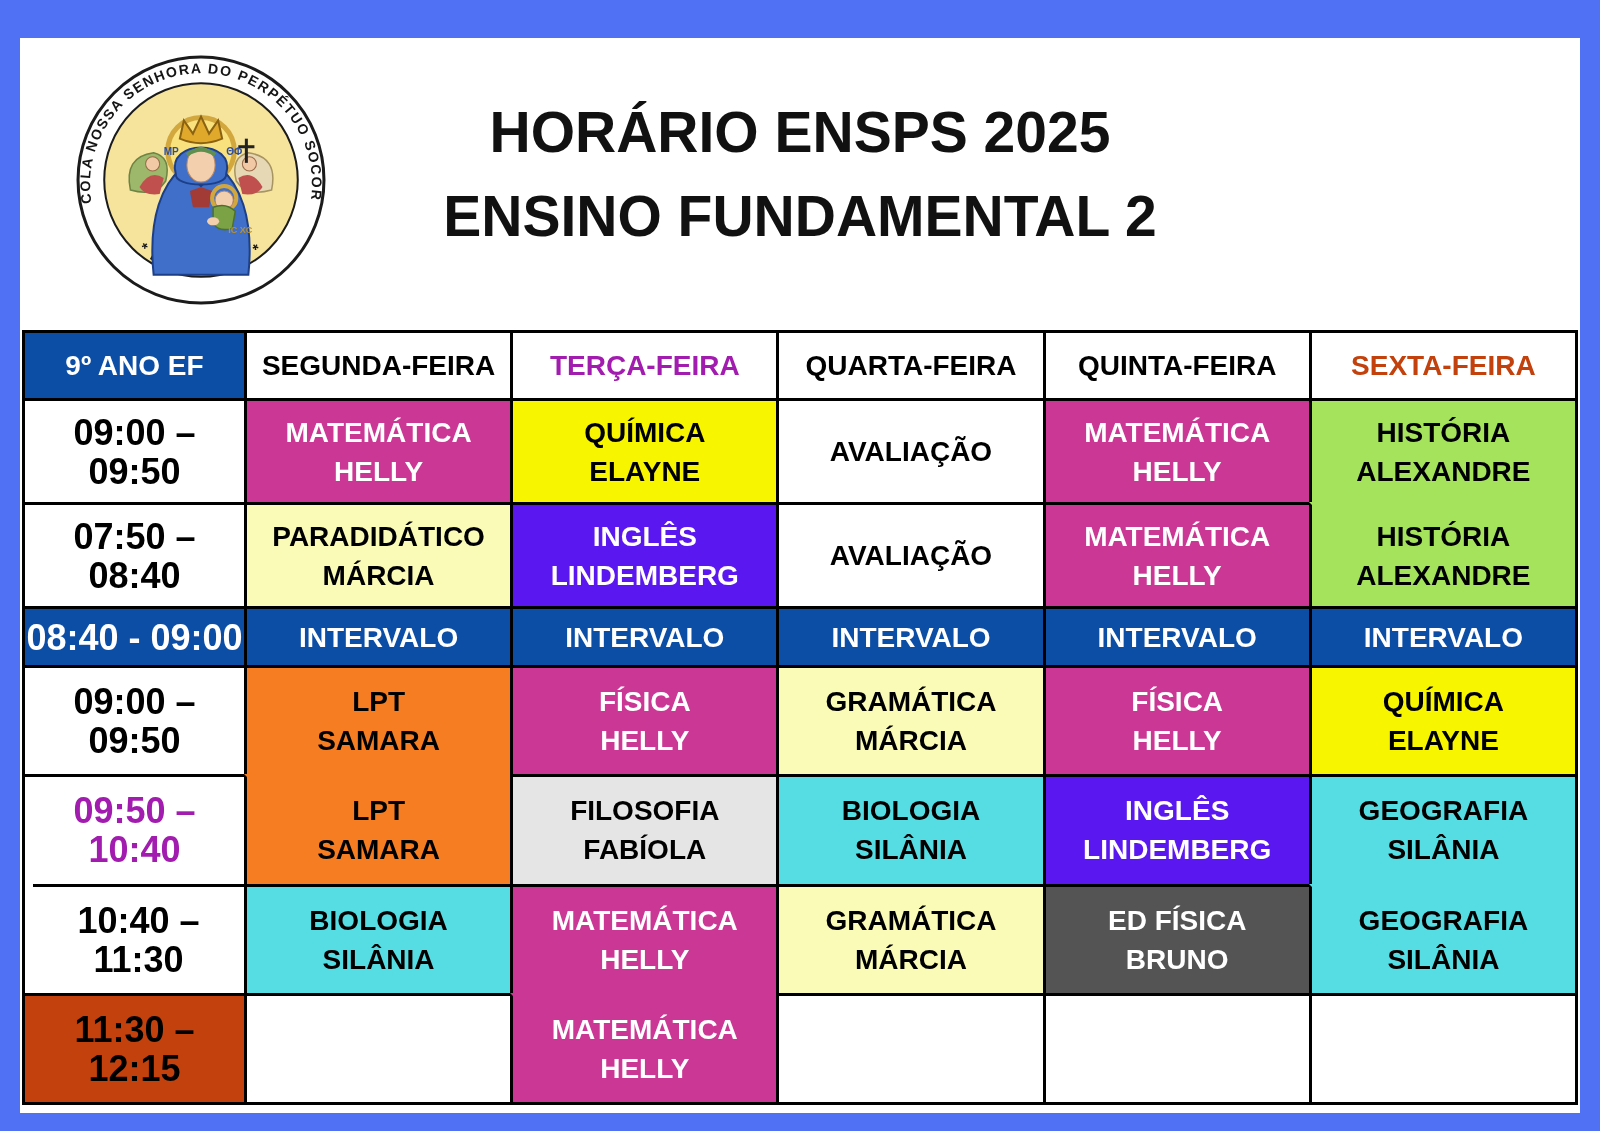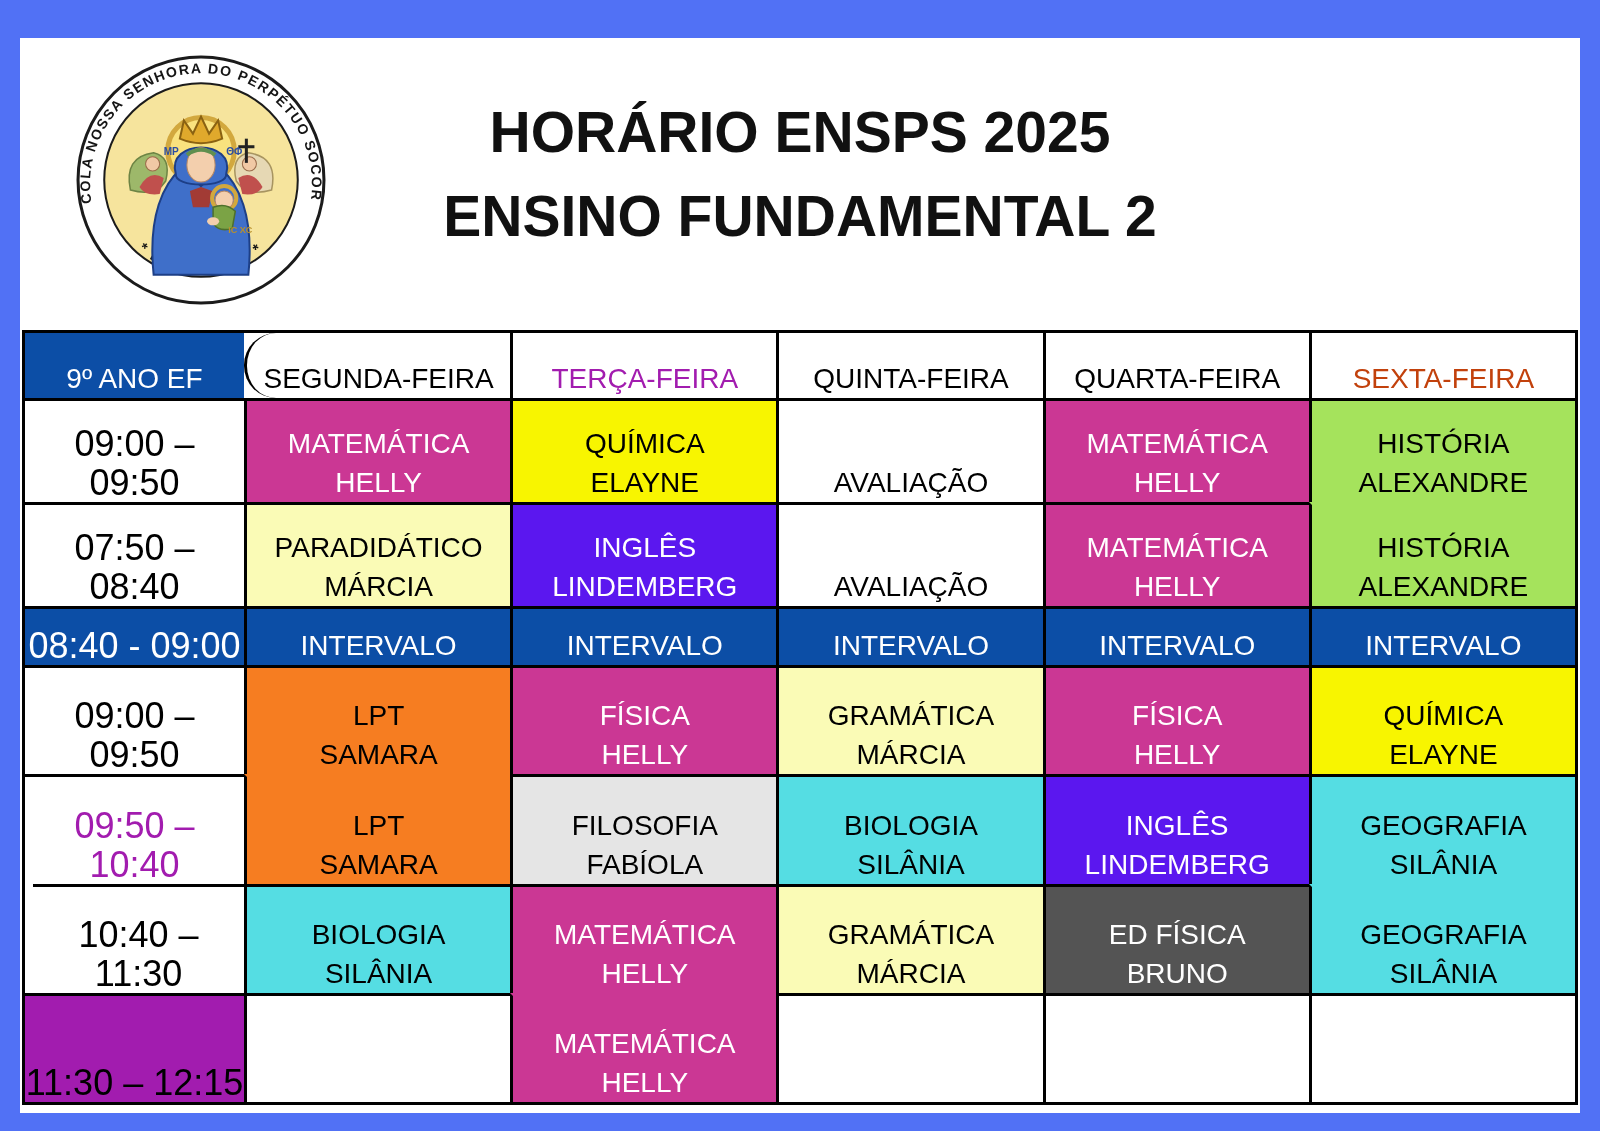--- a/index.html
+++ b/index.html
@@ -23,22 +23,22 @@
   
   .table-wrap{
     position:absolute;left:2px;right:2px;top:292px;bottom:8px;
     border:3px solid #000;background:#fff;
     display:grid;
     grid-template-columns:219px repeat(5,1fr);
     grid-template-rows:65px 104px 104px 59px repeat(4,1fr);
   }
   .cell{
     border-top:3px solid #000;border-left:3px solid #000;
-    display:flex;flex-direction:column;justify-content:flex-end;align-items:center;
-    text-align:center;font-weight:normal;font-size:28px;line-height:39px;
+    display:flex;flex-direction:column;justify-content:center;align-items:center;
+    text-align:center;font-weight:bold;font-size:28px;line-height:39px;
     overflow:hidden;
   }
   .cell.r0{border-top:none;}
   .cell.c0{border-left:none;}
   .cell.head{font-size:28px;letter-spacing:0px;}
   .cell.time{font-size:36px;}
 </style>
 </head>
 <body>
 
@@ -96,31 +96,31 @@
 
   <div class="title">
     <div>HORÁRIO ENSPS 2025</div>
     <div>ENSINO FUNDAMENTAL 2</div>
   </div>
 
   <div class="table-wrap" id="grid">
       <div class="cell head r0 c0" style="background: rgb(12, 78, 166); color: rgb(255, 255, 255);">
         <div>9º ANO EF</div>
       </div>
-      <div class="cell head r0" style="background: rgb(255, 255, 255); color: rgb(0, 0, 0); border-radius: 32px;">
+      <div class="cell head r0" style="background: rgb(255, 255, 255); color: rgb(0, 0, 0);">
         <div>SEGUNDA-FEIRA</div>
       </div>
       <div class="cell head r0" style="background: rgb(255, 255, 255); color: #a21caf;">
         <div>TERÇA-FEIRA</div>
       </div>
       <div class="cell head r0" style="background: rgb(255, 255, 255); color: rgb(0, 0, 0);">
+        <div>QUARTA-FEIRA</div>
+      </div>
+      <div class="cell head r0" style="background: rgb(255, 255, 255); color: rgb(0, 0, 0);">
         <div>QUINTA-FEIRA</div>
-      </div>
-      <div class="cell head r0" style="background: rgb(255, 255, 255); color: rgb(0, 0, 0);">
-        <div>QUARTA-FEIRA</div>
       </div>
       <div class="cell head r0" style="background: rgb(255, 255, 255); color: #c2410c;">
         <div>SEXTA-FEIRA</div>
       </div>
       <div class="cell time c0" style="background: rgb(255, 255, 255); color: rgb(0, 0, 0);">
         <div>09:00 – 09:50</div>
       </div>
       <div class="cell" style="background: rgb(203, 55, 148); color: rgb(255, 255, 255);">
         <div>MATEMÁTICA</div>
         <div>HELLY</div>
@@ -242,21 +242,21 @@
         <div>MÁRCIA</div>
       </div>
       <div class="cell" style="background: rgb(84, 84, 84); color: rgb(255, 255, 255);">
         <div>ED FÍSICA</div>
         <div>BRUNO</div>
       </div>
       <div class="cell" style="background: rgb(85, 221, 227); color: rgb(0, 0, 0); border-top-color: rgb(85, 221, 227);">
         <div>GEOGRAFIA</div>
         <div>SILÂNIA</div>
       </div>
-      <div class="cell time c0" style="background: #a21caf; color: rgb(0, 0, 0);">
+      <div class="cell time c0" style="background: #c2410c; color: rgb(0, 0, 0);">
         <div>11:30 – 12:15</div>
       </div>
       <div class="cell" style="background: rgb(255, 255, 255); color: rgb(0, 0, 0);"></div>
       <div class="cell" style="background: rgb(203, 55, 148); color: rgb(255, 255, 255); border-top-color: rgb(203, 55, 148);">
         <div>MATEMÁTICA</div>
         <div>HELLY</div>
       </div>
       <div class="cell" style="background: rgb(255, 255, 255); color: rgb(0, 0, 0);"></div>
       <div class="cell" style="background: rgb(255, 255, 255); color: rgb(0, 0, 0);"></div>
       <div class="cell" style="background: rgb(255, 255, 255); color: rgb(0, 0, 0);"></div>

